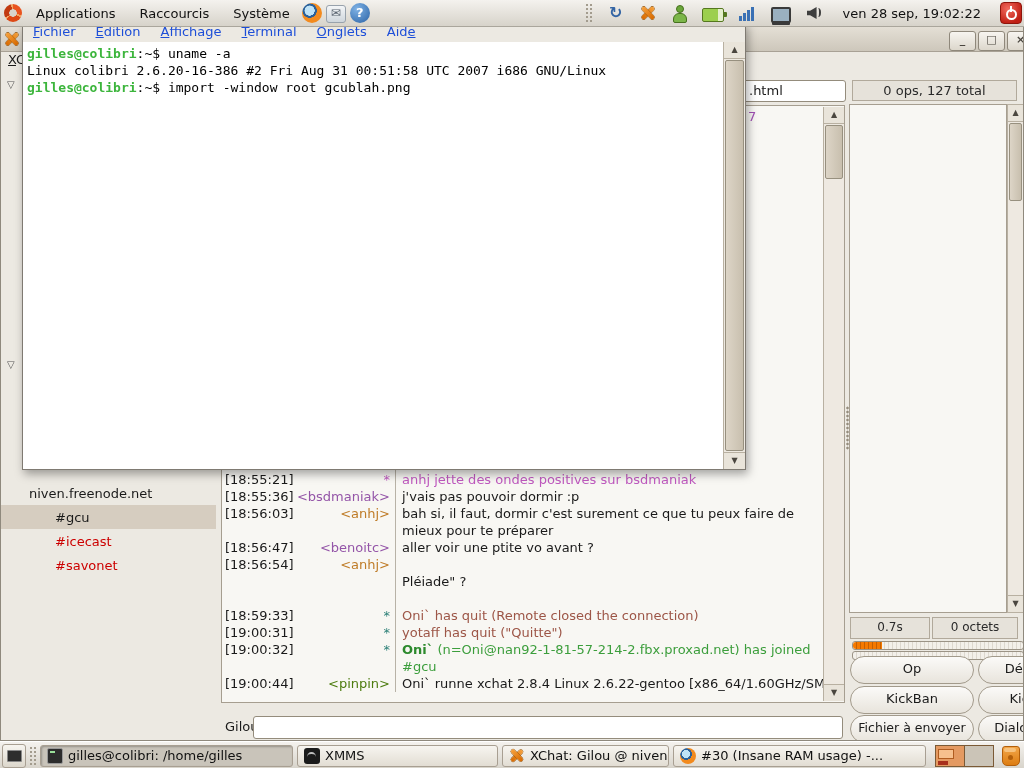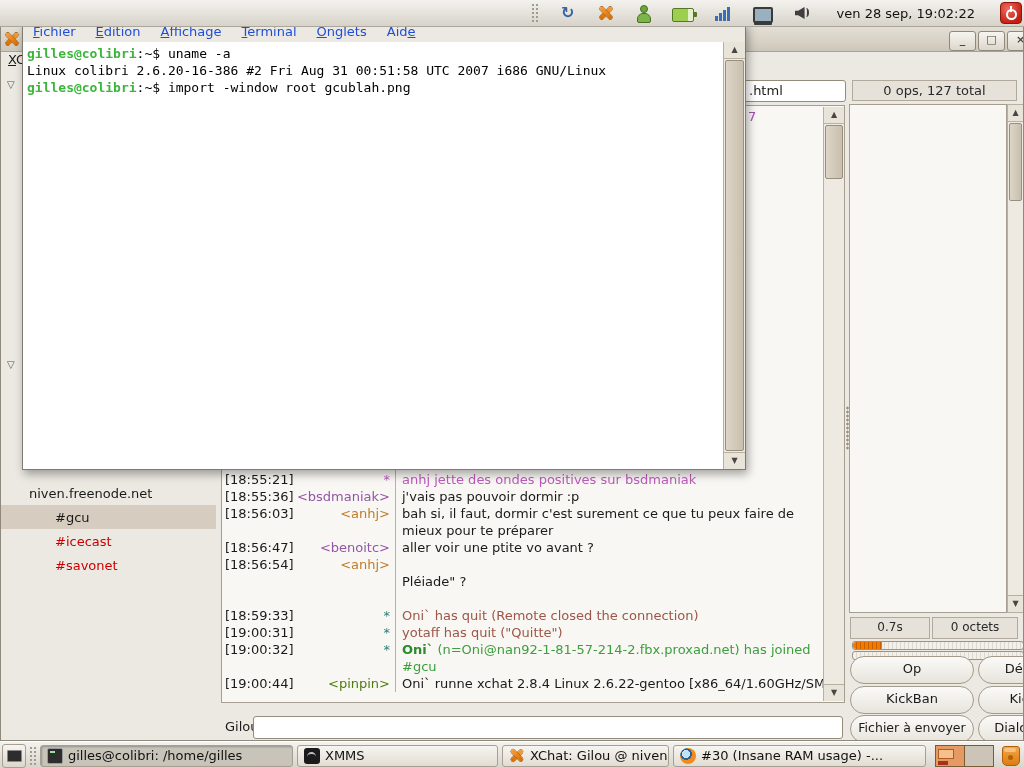--- a/index.html
+++ b/index.html
@@ -2,21 +2,21 @@
 <html><head>
 <meta charset="utf-8">
 <style>
   html,body{margin:0;padding:0;width:1024px;height:768px;overflow:hidden;
     font-family:"DejaVu Sans",sans-serif;background:#ece9e2;position:relative;}
   
   .top-panel{position:absolute;left:0;top:0;width:1024px;height:26px;z-index:100;
     background:linear-gradient(#f4f2ee,#d7d3ca);border-bottom:1px solid #aaa69c;
     display:flex;align-items:center;font-size:13px;color:#111;}
   .panel-left{display:flex;align-items:center;height:100%;}
-  .panel-right{margin-left:auto;display:flex;align-items:center;height:100%;gap:21px;padding-right:2px;}
+  .panel-right{margin-left:auto;display:flex;align-items:center;height:100%;gap:15px;padding-right:2px;}
   .panel-menu{padding:0 12px;height:100%;display:flex;align-items:center;cursor:default;}
   .ubuntu-logo{width:18px;height:18px;margin:0 2px 0 4px;border-radius:50%;
     background:radial-gradient(circle at 50% 50%, #d8d4cc 0 3.5px, rgba(0,0,0,0) 4px),
     conic-gradient(#e95420 0 105deg,#f4a25f 105deg 120deg,#dd4814 120deg 225deg,#f4a25f 225deg 240deg,#c23a10 240deg 345deg,#f4a25f 345deg);}
   .icon16{width:20px;height:20px;display:inline-block;position:relative;}
   .firefox-ic{border-radius:50%;background:radial-gradient(circle at 38% 38%,#bfe3f7 0 28%,#2a6099 30% 40%,#f28a1e 42% 78%,#c95c0c 100%);}
   .mail-ic{background:linear-gradient(#f4f6f8,#cfd6dc);border:1px solid #98a2ac;border-radius:3px;width:18px;height:16px;margin-top:1px;color:#5a6470;font-size:12px;line-height:15px;text-align:center;}
   .glyph::before{content:attr(data-glyph);}
   .help-ic{border-radius:50%;background:radial-gradient(circle at 35% 30%,#7fb2e5,#2a62a5);color:#fff;font-weight:bold;font-size:13px;line-height:20px;text-align:center;width:20px;height:20px;}
   .handle-dots{width:7px;height:20px;background:radial-gradient(#a39c8e 1px,rgba(0,0,0,0) 1.2px);background-size:4px 4px;}
@@ -346,20 +346,29 @@
       <div class="tline"><span class="prompt">gilles@colibri</span><span>:~$ import -window root gcublah.png</span></div>
     </div>
   <div class="sb term-sb">
     <div class="sb-step up glyph" data-glyph="▲"></div>
     <div class="sb-thumb" style="top:18px;bottom:18px;"></div>
     <div class="sb-step down glyph" data-glyph="▼"></div>
   </div>
 </div>
 
 <div class="top-panel">
+  <div class="panel-left">
+    <span class="ubuntu-logo"></span>
+    <span class="panel-menu">Applications</span>
+    <span class="panel-menu">Raccourcis</span>
+    <span class="panel-menu">Système</span>
+    <span class="icon16 firefox-ic"></span>
+    <span class="mail-ic glyph" style="margin-left:4px;" data-glyph="✉"></span>
+    <span class="help-ic glyph" style="margin-left:4px;" data-glyph="?"></span>
+  </div>
   <div class="panel-right">
     <span class="handle-dots"></span>
     <span class="refresh-ic glyph" data-glyph="↻"></span>
     <span class="cssx"></span>
     <span class="person-ic"></span>
     <span class="battery-ic"></span>
     <span class="signal-ic"></span>
     <span class="display-ic"></span>
     <span class="speaker-ic"></span>
     <span class="clock-txt">ven 28 sep, 19:02:22</span>

